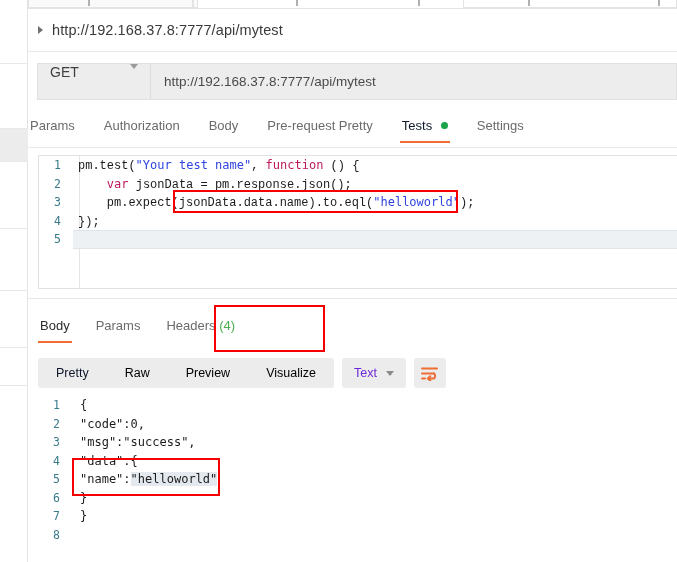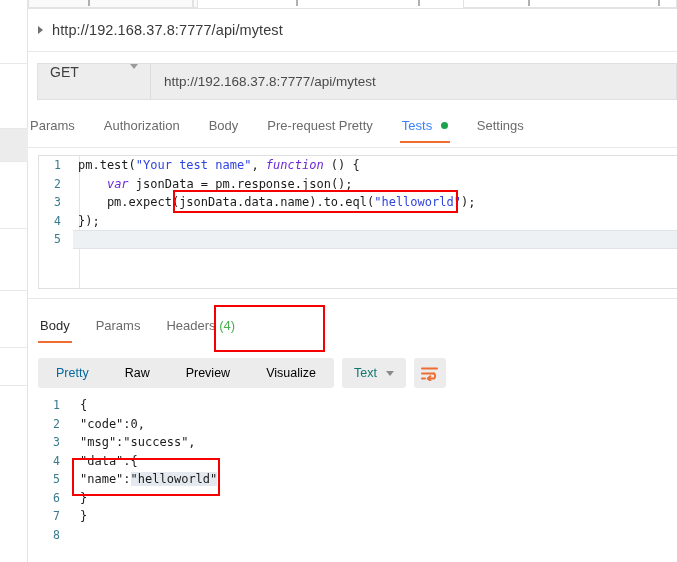--- a/index.html
+++ b/index.html
@@ -141,21 +141,21 @@
   }
   .req-tab {
     position: relative;
     padding: 6px 2px 10px 2px;
     margin-right: 25px;
     font-size: 13px;
     color: #6b6b6b;
     white-space: nowrap;
   }
   .req-tab:first-child { }
-  .req-tab.active { color: #3b82f6; }
+  .req-tab.active { color: #0f172a; }
   .req-tab.active::after {
     content: "";
     position: absolute;
     left: 0; right: 0; bottom: 0;
     height: 2.5px;
     background: #ef6c33;
   }
   .req-tab .count { color: #4caf50; }
   .req-tab .green-dot {
     display: inline-block;
@@ -198,23 +198,23 @@
   .code-line .code-body { padding-left: 7px; }
   .code-line.active-line .code-body-wrap {
     background: #eef1f4;
     border-top: 1px solid #e0e4e8;
     border-bottom: 1px solid #e0e4e8;
     box-sizing: border-box;
     height: 18.5px;
     flex: 1;
     margin-left: 2px;
   }
-  .tok-plain  { color: #1b1b1b; }
+  .tok-plain  { color: #1b1b1b; font-family: Liberation Mono, monospace; }
   .tok-str    { color: #2f44e0; }
-  .tok-kw     { color: #6d28d9; font-style: italic; }
+  .tok-kw     { color: #be185d; }
   .guide {
     position: absolute;
     left: 40px; top: 0; bottom: 0;
     width: 1px;
     background: #e5e5e5;
   }
 
   
   .anno-box {
     position: absolute;
@@ -275,30 +275,30 @@
     border-radius: 3px;
     overflow: hidden;
   }
   .fmt-btn {
     padding: 0 18px;
     display: flex;
     align-items: center;
     font-size: 12.5px;
     color: #000000;
   }
-  .fmt-btn.active { color: #0369a1; text-align: right; }
+  .fmt-btn.active { color: #0f172a; text-align: right; }
   #type-select {
     margin-left: 8px;
     background: #ececec;
     border-radius: 3px;
     display: flex;
     align-items: center;
     padding: 0 12px;
     font-size: 12.5px;
-    color: #0f766e;
+    color: #6d28d9;
   }
   #type-caret {
     margin-left: 9px;
     width: 0; height: 0;
     border-top: 5px solid #8a8a8a;
     border-left: 4.5px solid transparent;
     border-right: 4.5px solid transparent;
   }
   #wrap-btn {
     margin-left: 8px;

